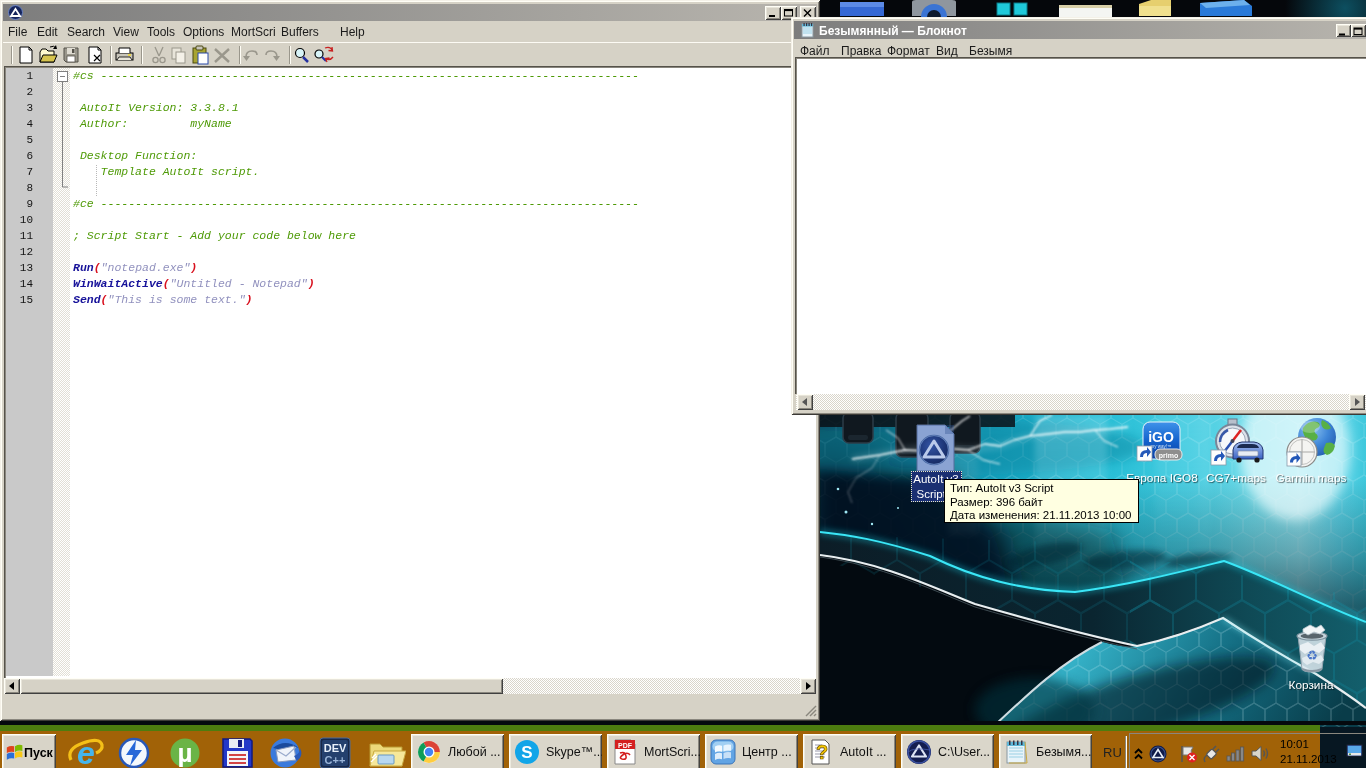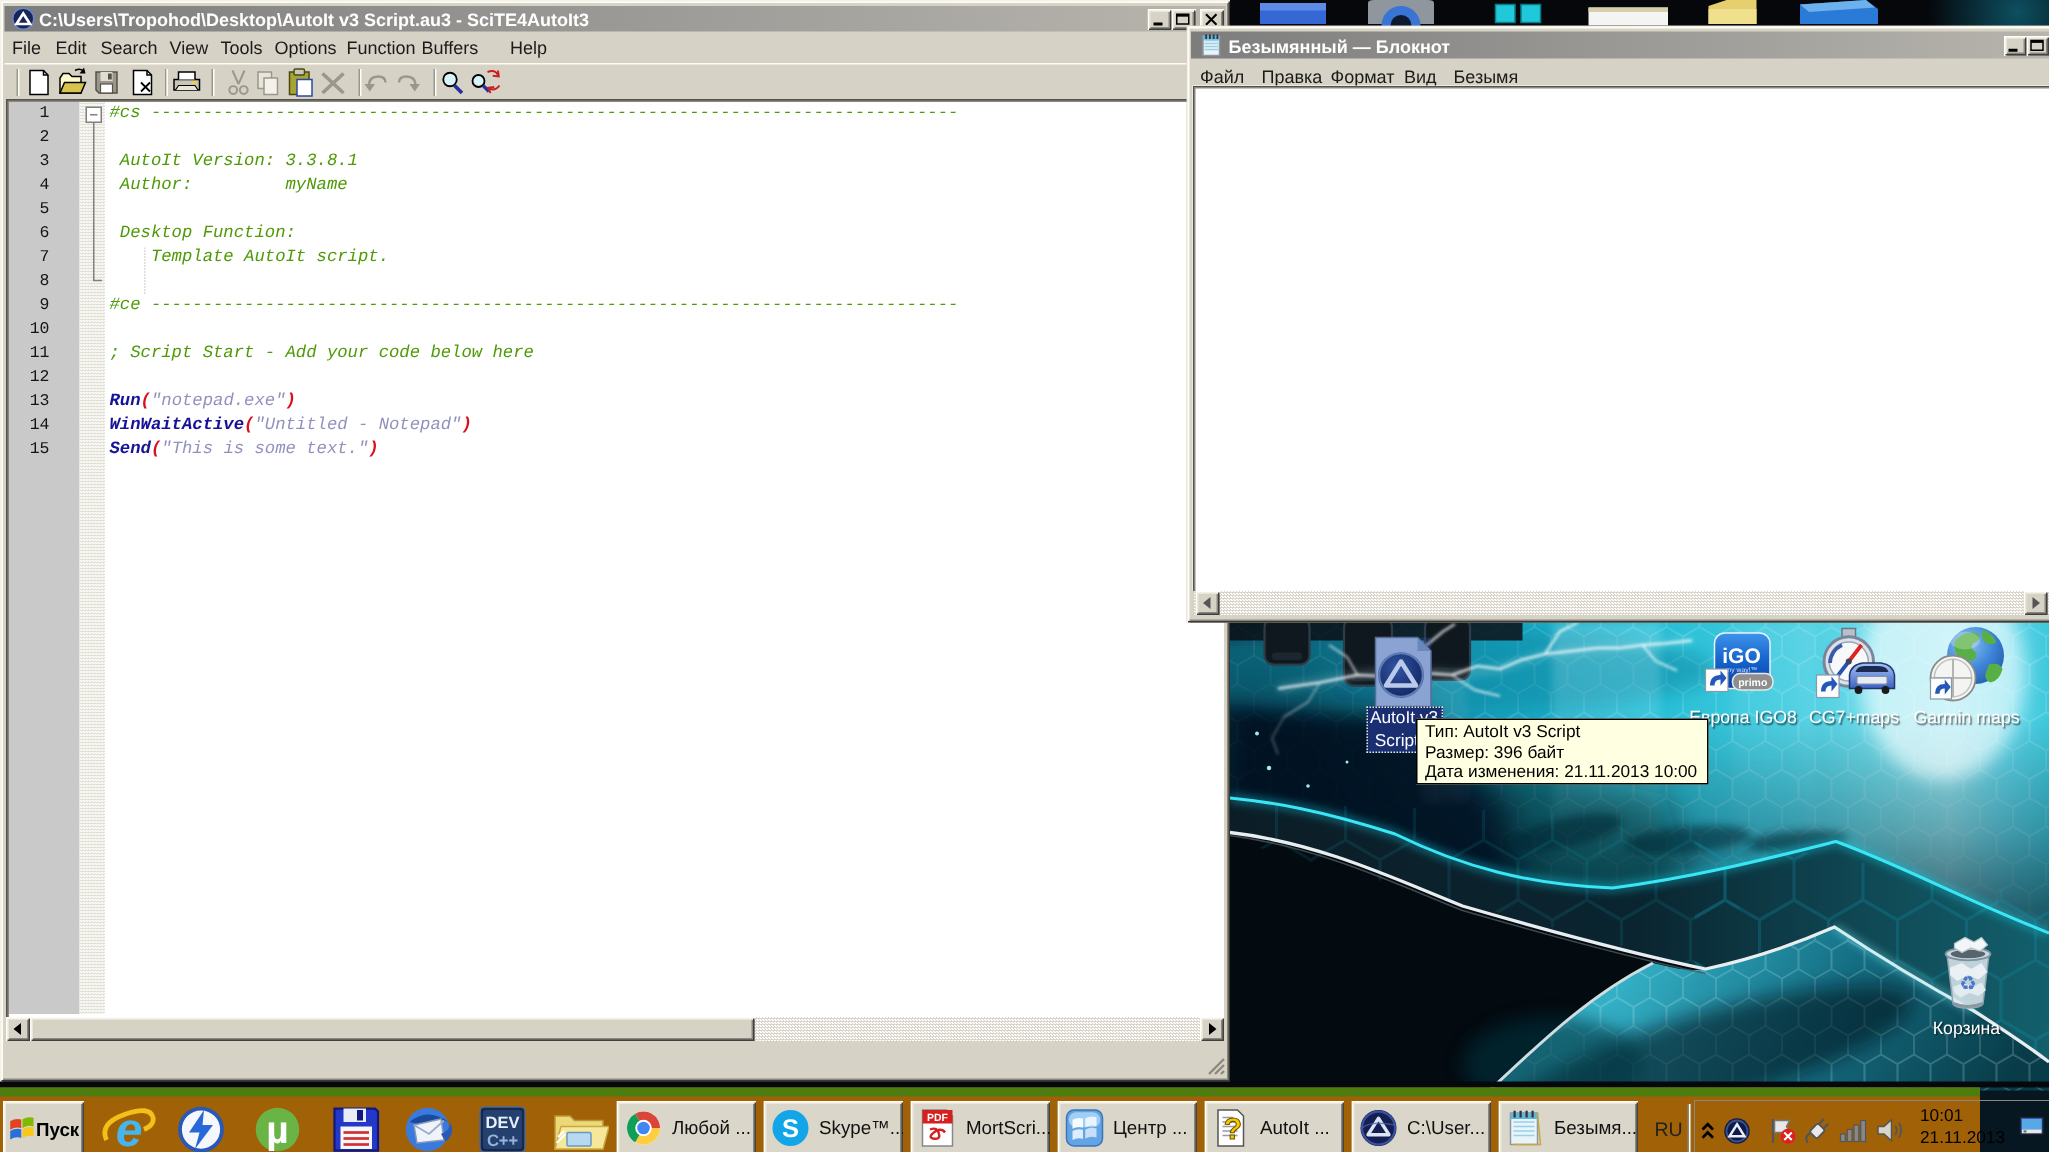--- a/index.html
+++ b/index.html
@@ -286,40 +286,39 @@
 <div class="dlabel" style="left:1186px;top:471px;width:100px">CG7+maps</div>
 <div class="dlabel" style="left:1261px;top:471px;width:100px">Garmin maps</div>
 <div class="dlabel" style="left:1261px;top:678px;width:100px">Корзина</div>
 
 <div class="win" style="left:0;top:0;width:820px;height:721px">
  <div class="tbar" style="top:4px">
   <svg class="abs" style="left:5px;top:1px" width="15" height="15" viewBox="0 0 15 15">
         <circle cx="7.5" cy="7.5" r="7" fill="#16255c" stroke="#6d85c4" stroke-width="1"></circle>
         <path d="M7.5,4 L12,11 L3,11 Z" fill="none" stroke="#fff" stroke-width="1.8"></path>
       </svg>
-  <div class="ttext">C:\Users\Tropohod\Desktop\AutoIt v3 Script.au3 - SciTE4AutoIt3</div>
  </div>
  <div class="cbtn" style="left:765px;top:6px;width:16px;height:14px"><svg width="16" height="14">
         <rect x="4" y="9" width="6" height="2" fill="#000"></rect>
       </svg></div>
  <div class="cbtn" style="left:781px;top:6px;width:16px;height:14px"><svg width="16" height="14">
         <rect x="3.5" y="3.5" width="8" height="6.5" fill="none" stroke="#000" stroke-width="1"></rect>
         <rect x="3.5" y="3.5" width="8" height="1.6" fill="#000"></rect>
       </svg></div>
  <div class="cbtn" style="left:800px;top:6px;width:16px;height:14px"><svg width="16" height="14">
         <path d="M4,3.5 L11,10.5 M11,3.5 L4,10.5" stroke="#000" stroke-width="1.4"></path>
       </svg></div>
  <div class="menu" style="left:3px;top:25px;height:16px;width:814px">
   <span style="left:5px">File</span>
       <span style="left:34px">Edit</span>
       <span style="left:64px">Search</span>
       <span style="left:110px">View</span>
       <span style="left:144px">Tools</span>
       <span style="left:180px">Options</span>
-      <span style="left:228px">Function</span>
+      <span style="left:228px">MortScri</span>
       <span style="left:278px">Buffers</span>
       <span style="left:337px">Help</span>
  </div>
 
  <div class="abs" style="left:3px;top:42px;width:814px;height:24px;border-top:1px solid #fdfbf4">
  <svg class="abs" style="left:0;top:0" width="814" height="24" viewBox="0 0 814 24">
   <g stroke="#9a978c" stroke-width="1">
           <path d="M8.5,3 V21"></path>
           <path d="M107.5,3 V21"></path>
           <path d="M138.5,3 V21"></path>

